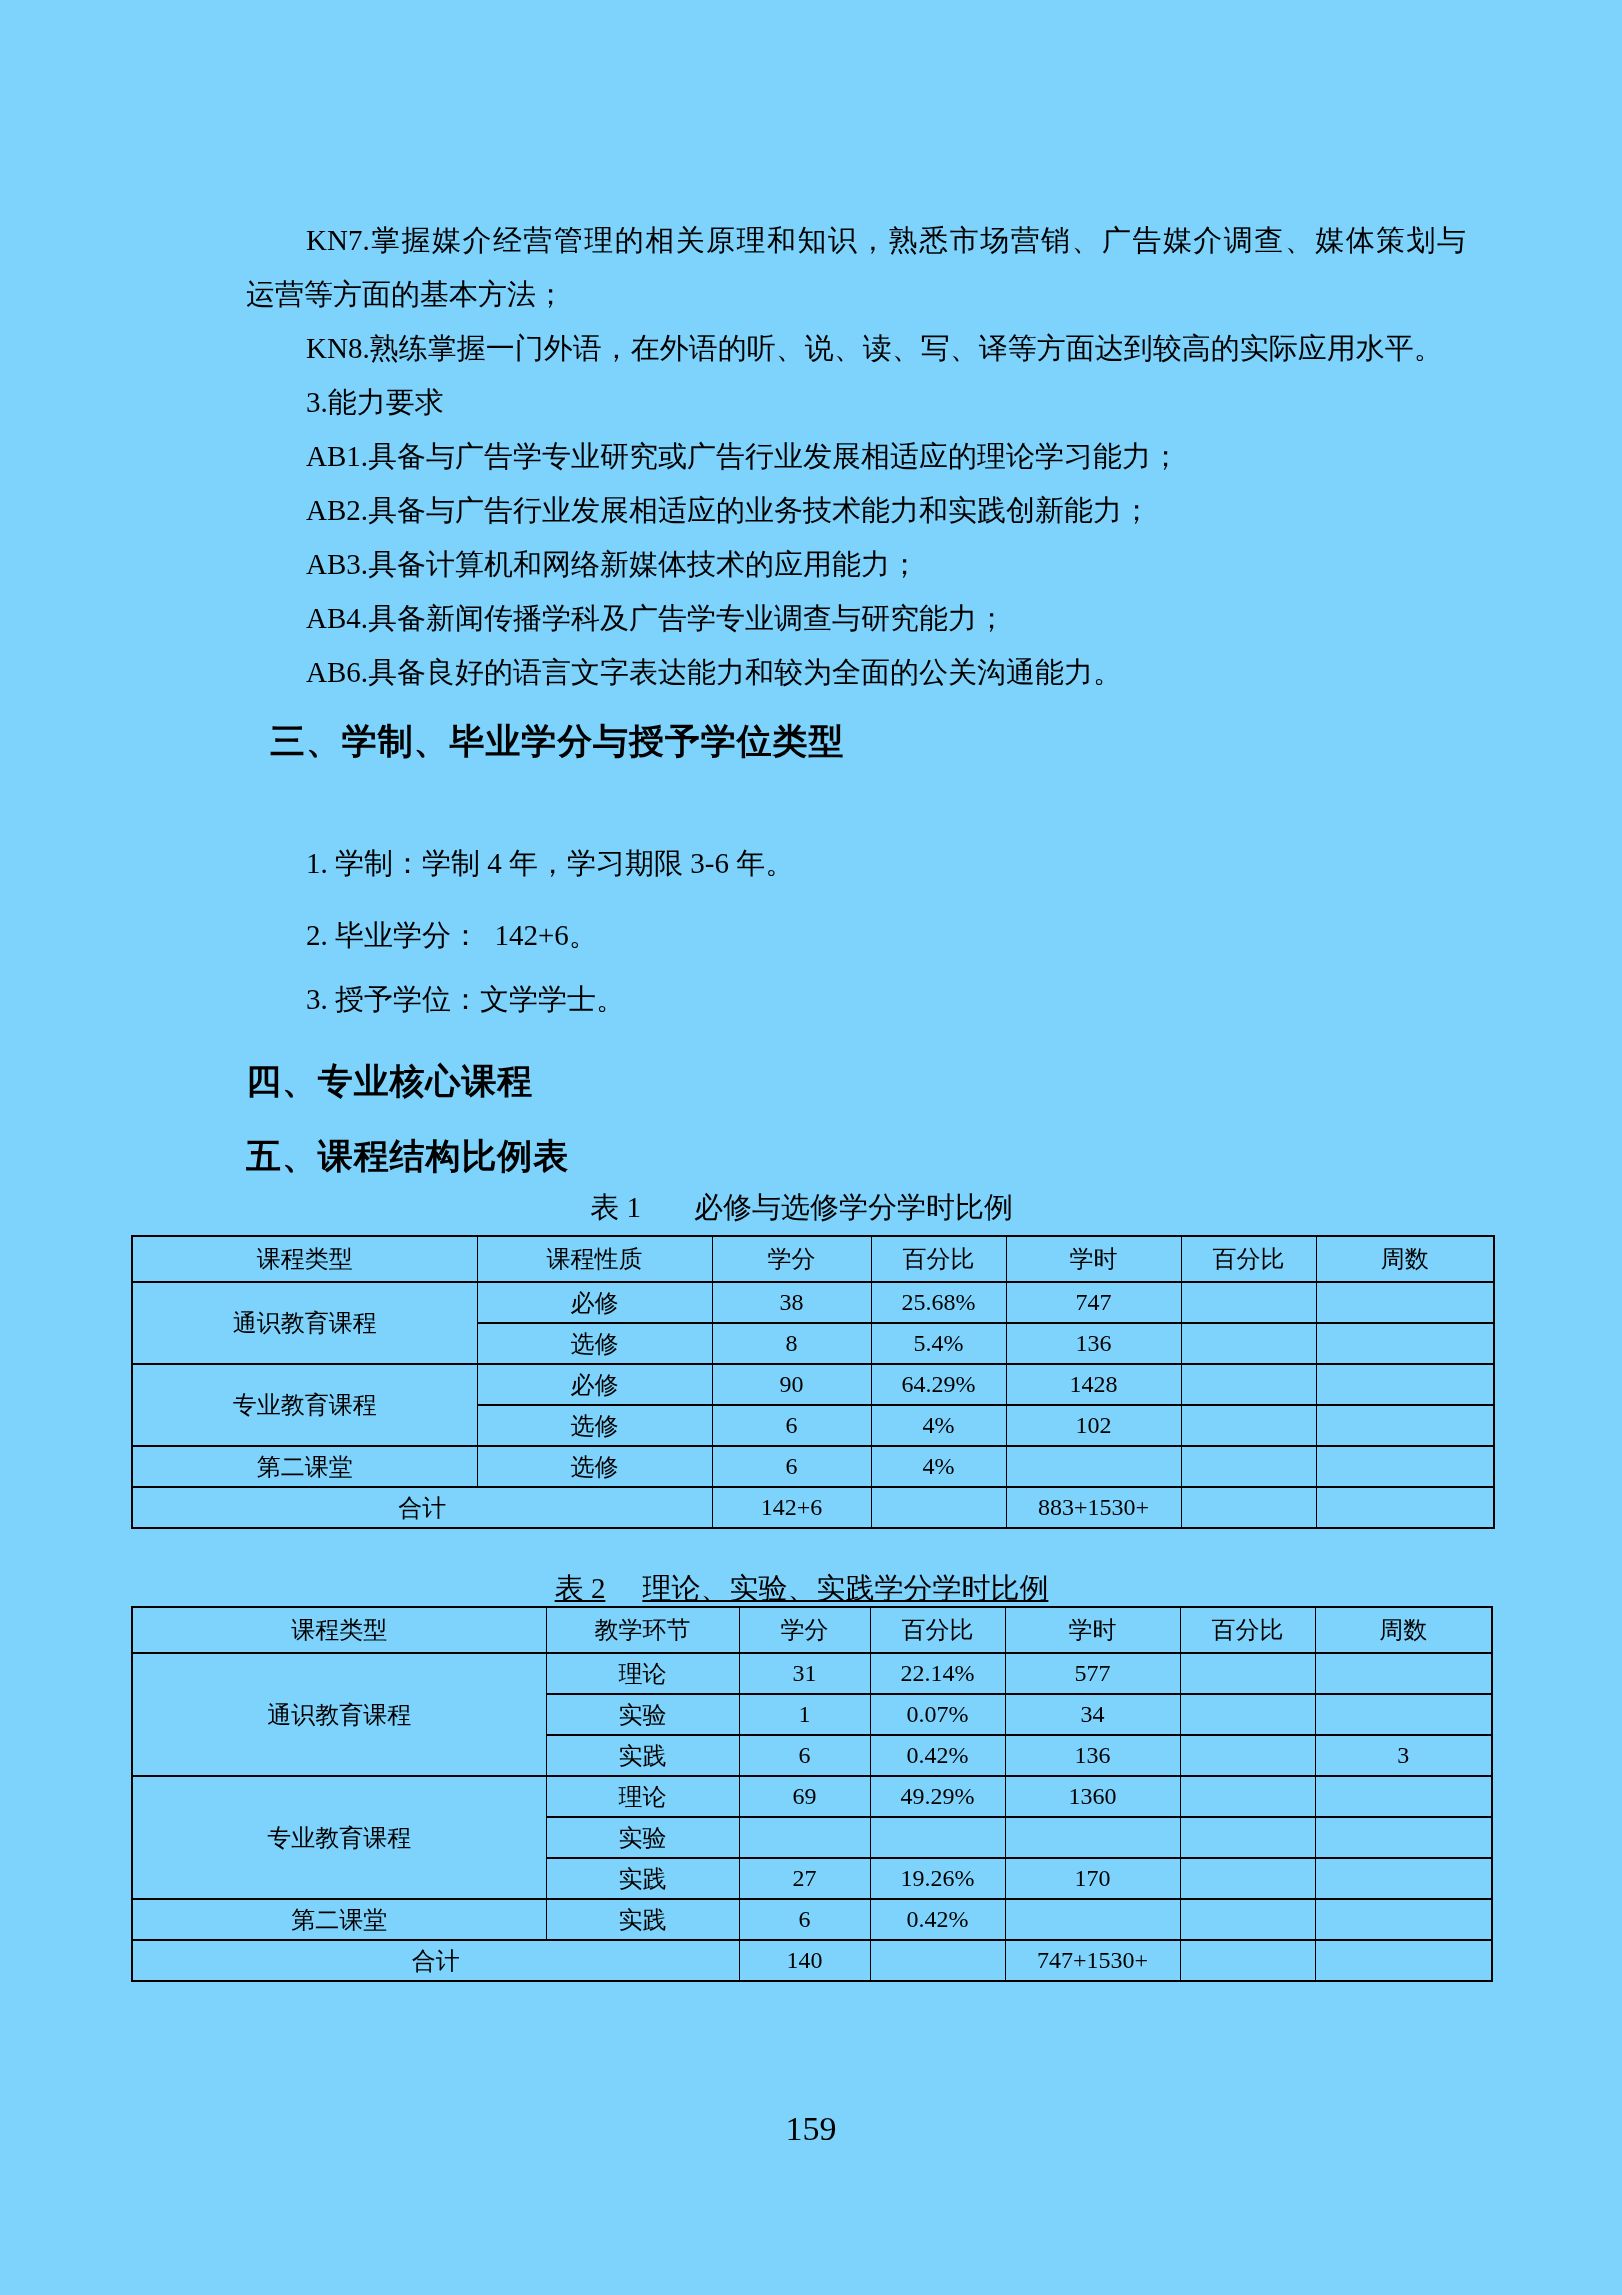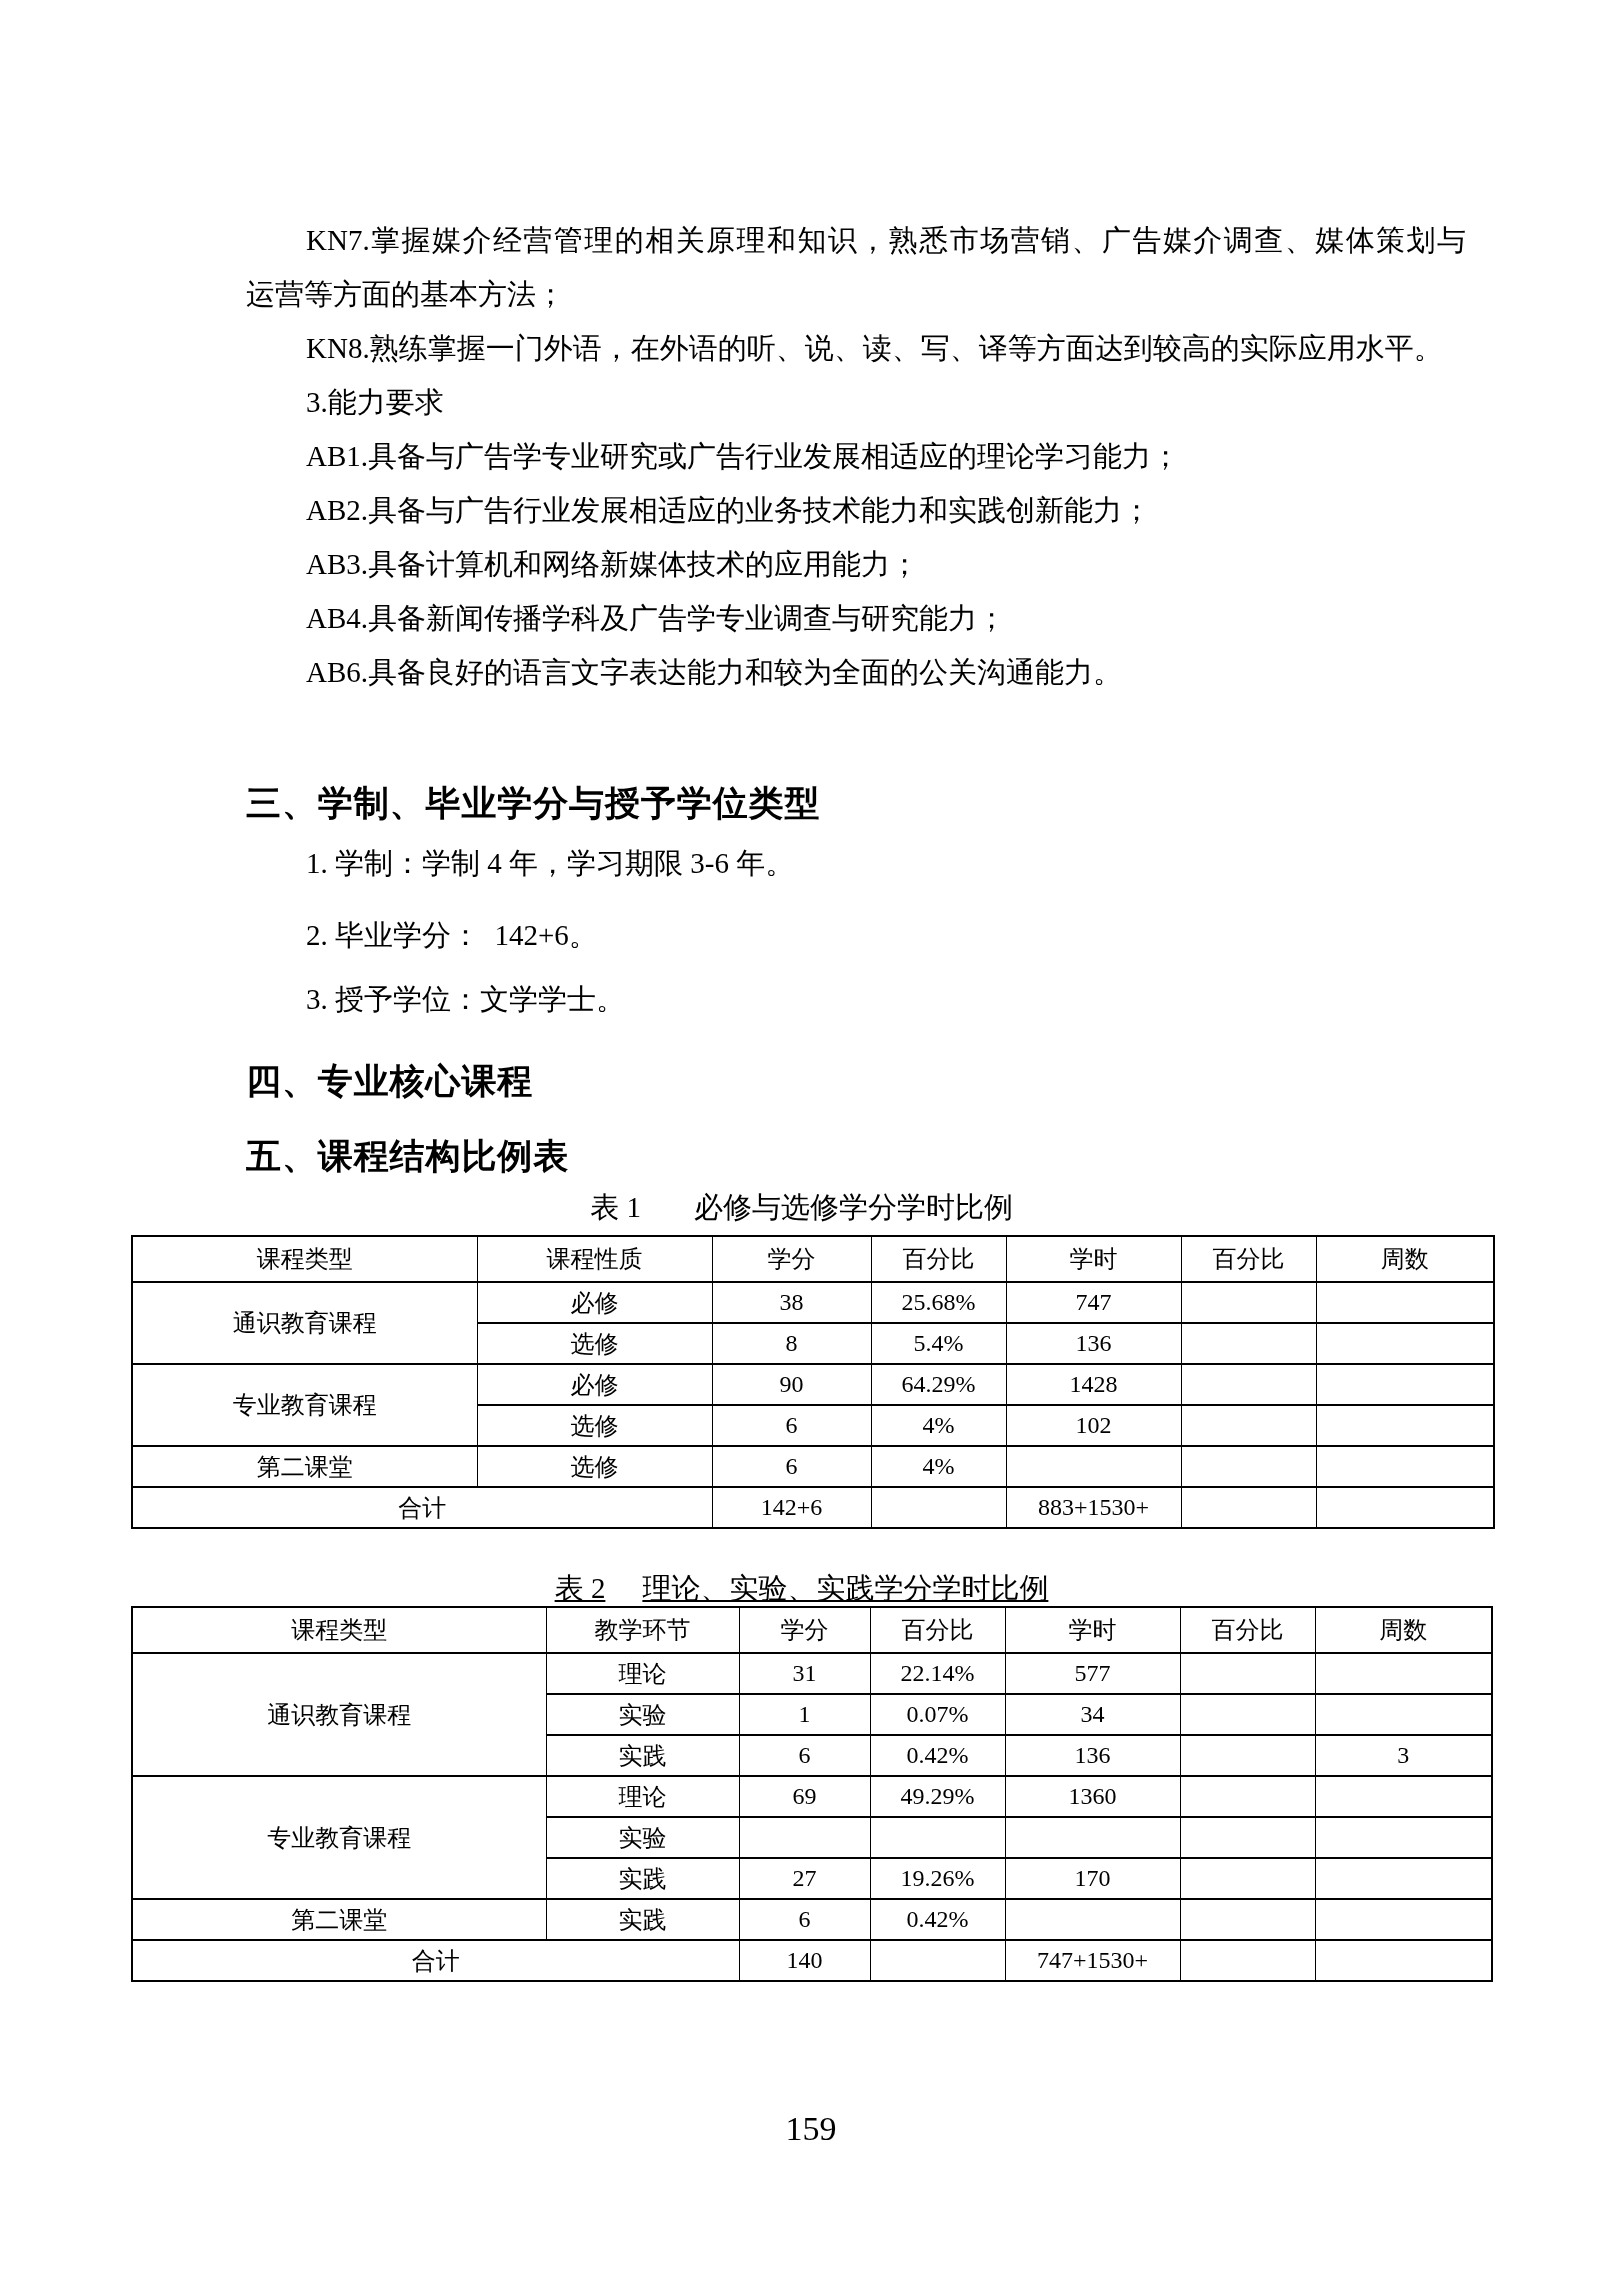--- a/index.html
+++ b/index.html
@@ -1,40 +1,40 @@
 <!DOCTYPE html>
 <html style="font-size:14px"><head>
 <meta charset="utf-8">
 <style>
   html,body { margin:0; padding:0; background:#e8e8e8; }
   .page {
     position:relative;
     width:1622px; height:2295px;
     margin:0 auto;
-    background:#ffffff;
+    background:#7dd3fc;
     color:#000000;
     font-family:"Liberation Serif","DejaVu Serif",serif;
     overflow:hidden;
   }
   
   .bodytext {
     position:absolute; left:246px; top:213px; width:1220px;
     font-size:29px; line-height:54px;
   }
   .line { white-space:nowrap; }
   .line.indent { text-indent:60px; }
   .line.stretch { white-space:normal; text-align:justify; text-align-last:justify; }
   
   .heading {
     position:absolute; left:246px;
     font-family:"Liberation Sans","DejaVu Sans",sans-serif;
     font-weight:700; font-size:35px; line-height:43px;
     letter-spacing:0.9px; white-space:nowrap;
   }
-  #heading-3 { top:781px; }
+  #heading-3 { top:719px;margin-left:24px; }
   #heading-4 { top:1059px; }
   #heading-5 { top:1134px; }
   
   .num-item {
     position:absolute; left:306px;
     font-size:29px; line-height:39px; white-space:pre;
   }
   #item-1 { top:844px; }
   #item-2 { top:916px; }
   #item-3 { top:980px; }

